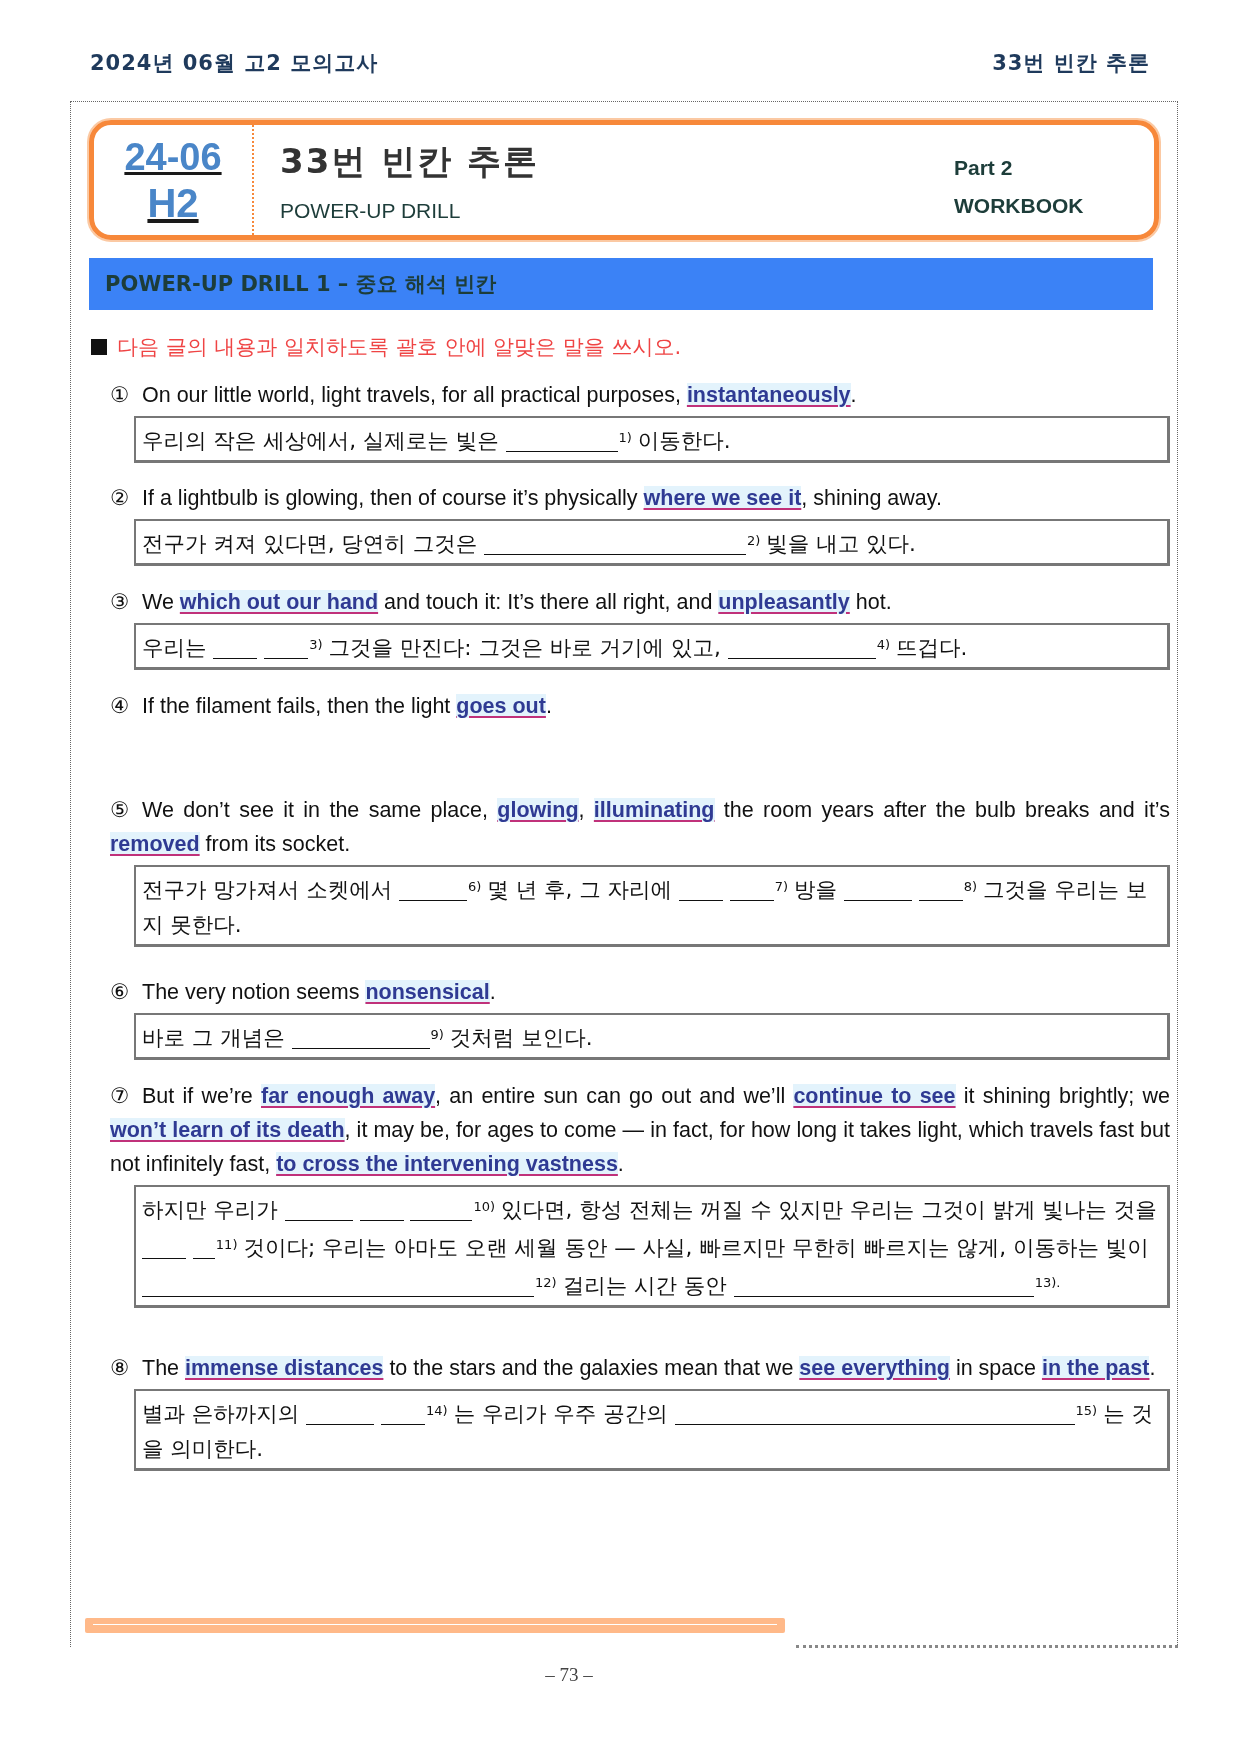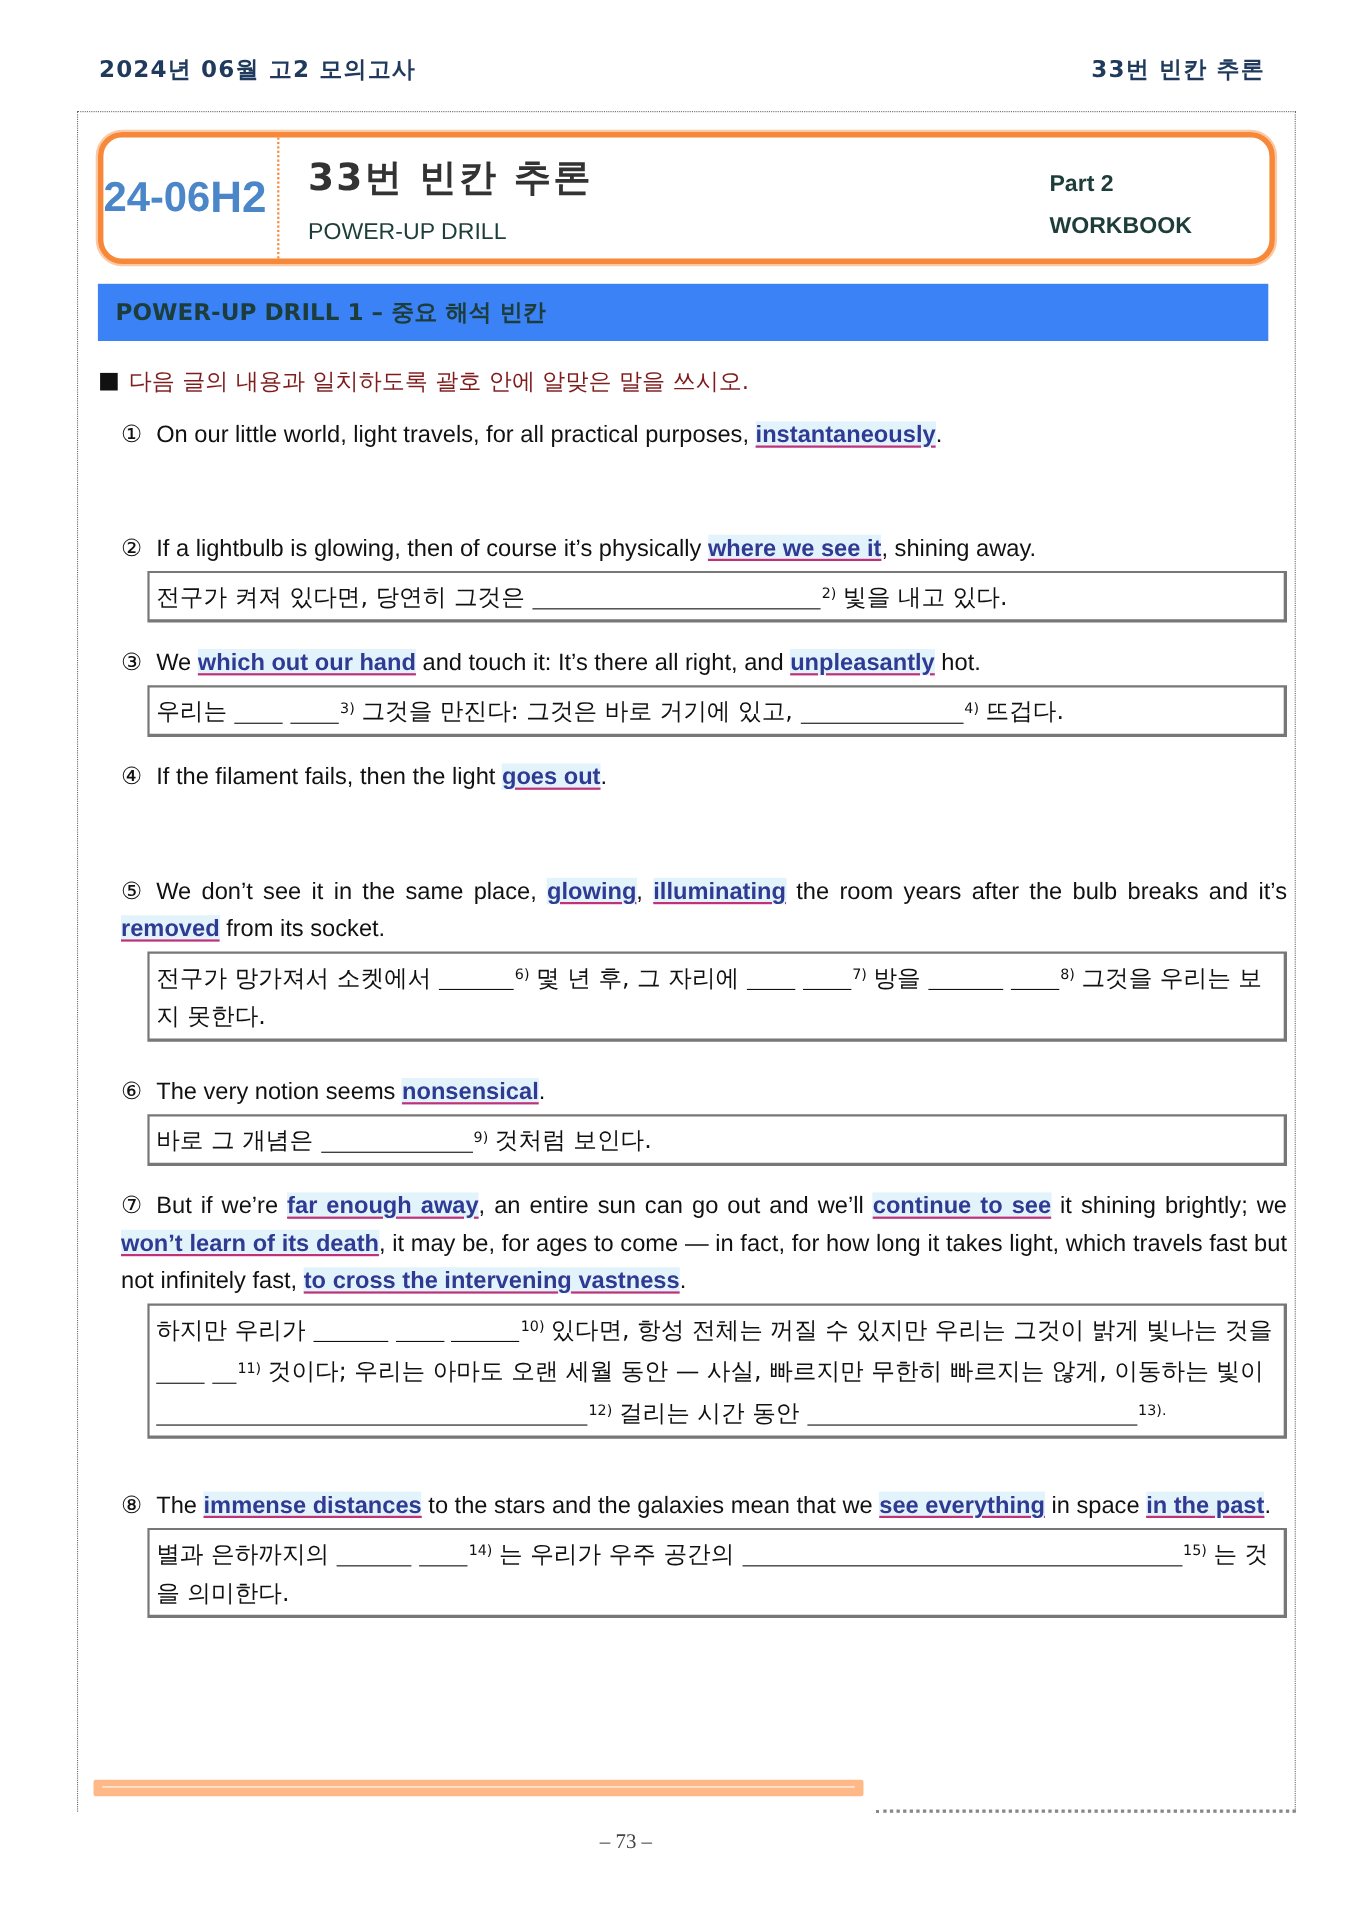--- a/index.html
+++ b/index.html
@@ -6,33 +6,33 @@
   html, body { width: 1240px; height: 1752px; background: #ffffff; overflow: hidden; }
   body { position: relative; font-family: "DejaVu Sans", "Liberation Sans", sans-serif; color: #1a1a1a; }
 
   .top-header { position: absolute; top: 48px; left: 90px; right: 90px; height: 30px; display: flex; justify-content: space-between; align-items: center; }
   .top-header span { font-size: 21px; font-weight: bold; color: #1f3a5c; letter-spacing: 1px; }
 
   .frame { position: absolute; left: 70px; top: 101px; width: 1108px; height: 1546px; border: 1.5px dotted #666; border-bottom: none; }
   .frame-bottom-right { position: absolute; left: 796px; top: 1645px; width: 382px; border-top: 3px dotted #888; }
 
   .title-box { position: absolute; left: 89px; top: 120px; width: 1070px; height: 120px; border: 5px solid #f7883a; border-radius: 22px; box-shadow: 0 0 0 2px #fbc9a3; display: flex; }
-  .code-col { width: 160px; border-right: 2px dotted #f7883a; display: flex; flex-direction: row; align-items: center; justify-content: flex-start; }
+  .code-col { width: 160px; border-right: 2px dotted #f7883a; display: flex; flex-direction: column; align-items: center; justify-content: center; text-decoration: underline; }
   .code-col .code1, .code-col .code2 { color: #4a86c8; font-weight: bold; font-size: 38px; line-height: 46px; font-family: "Liberation Sans", sans-serif; }
   .code-col .code2 { font-size: 40px; }
   .mid-col { flex: 1; padding-left: 26px; padding-top: 8px; }
   .mid-col .title { font-size: 34px; font-weight: bold; color: #333; letter-spacing: 2px; margin-top: 6px; }
   .mid-col .subtitle { font-size: 21px; color: #1d3d3a; margin-top: 14px; font-family: "Liberation Sans", sans-serif; }
   .right-col { width: 200px; padding-top: 24px; }
   .right-col div { font-size: 21px; font-weight: bold; color: #1d3d3a; font-family: "Liberation Sans", sans-serif; line-height: 38px; }
 
   .section-bar { position: absolute; left: 89px; top: 258px; width: 1064px; height: 52px; background: #3b82f6; display: flex; align-items: center; padding-left: 16px; }
   .section-bar span { font-size: 21px; font-weight: bold; color: #1d3d3a; }
 
-  .instruction { position: absolute; left: 91px; top: 333px; font-size: 21px; color: #7f1d1d; }
+  .instruction { position: absolute; left: 91px; top: 333px; font-size: 21px; color: #ef4444; }
   .instruction .square { display: inline-block; width: 16px; height: 16px; background: #111; margin-right: 10px; vertical-align: -1px; }
 
   .item { position: absolute; left: 89px; width: 1060px; margin-left: 21px; }
   .eng { font-size: 21.5px; line-height: 34px; color: #111; text-align: justify; font-family: "Liberation Sans", sans-serif; }
   .eng .num { display: inline-block; width: 32px; }
   .hl { background: #e3f3fc; color: #2f3a93; font-weight: bold; text-decoration: underline; text-decoration-color: #c0317a; text-underline-offset: 3px; }
   .kor-box { margin-left: 24px; margin-top: 4px; width: 1036px; border: 2px solid #777; border-bottom-width: 3px; border-right-width: 3px; padding: 2px 6px 2px 6px; font-size: 21.5px; line-height: 35px; color: #111; }
   .blank { display: inline-block; border-bottom: 1.5px solid #111; height: 24px; vertical-align: -4px; }
   .sup { font-size: 13px; vertical-align: 6px; margin-left: 1px; margin-right: 6px; }
 
@@ -69,20 +69,24 @@
 <div class="section-bar">
   <span>POWER-UP DRILL 1 – 중요 해석 빈칸</span>
 </div>
 
 <div class="instruction">
   <span class="square"></span><span>다음 글의 내용과 일치하도록 괄호 안에 알맞은 말을 쓰시오.</span>
 </div>
 
 <div class="item" style="top:378px;">
   <div class="eng"><span class="num">①</span><span>On our little world, light travels, for all practical purposes, </span><span class="hl">instantaneously</span><span>.</span></div>
+  <div class="kor-box">
+    <span>우리의 작은 세상에서, 실제로는 빛은</span>
+    <span class="blank" style="width:112px;"></span><span class="sup">1)</span><span>이동한다.</span>
+  </div>
 </div>
 
 <div class="item" style="top:481px;">
   <div class="eng"><span class="num">②</span><span>If a lightbulb is glowing, then of course it’s physically </span><span class="hl">where we see it</span><span>, shining away.</span></div>
   <div class="kor-box">
     <span>전구가 켜져 있다면, 당연히 그것은</span>
     <span class="blank" style="width:262px;"></span><span class="sup">2)</span><span>빛을 내고 있다.</span>
   </div>
 </div>
 

